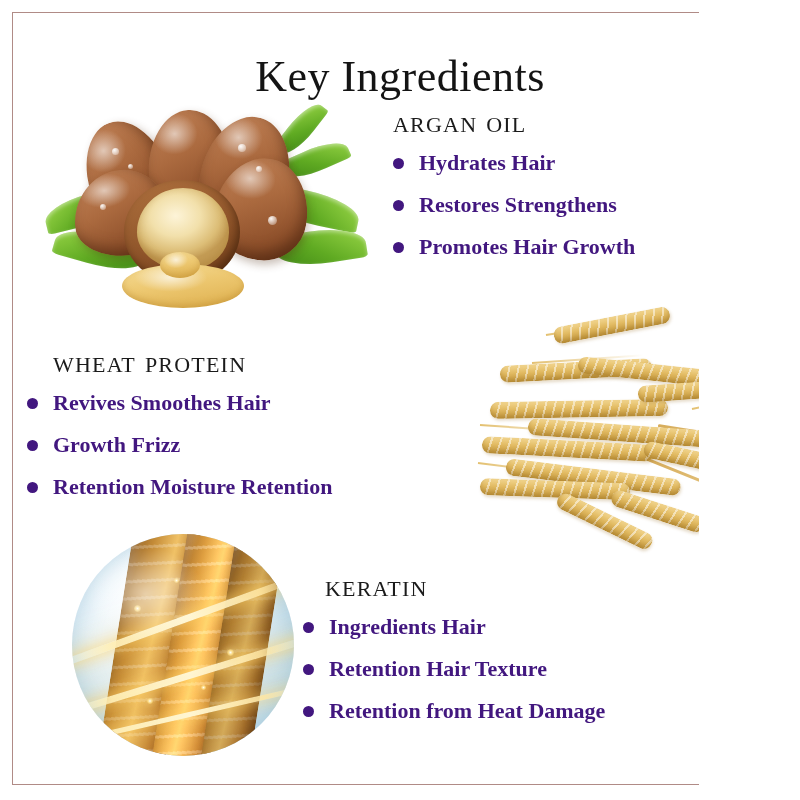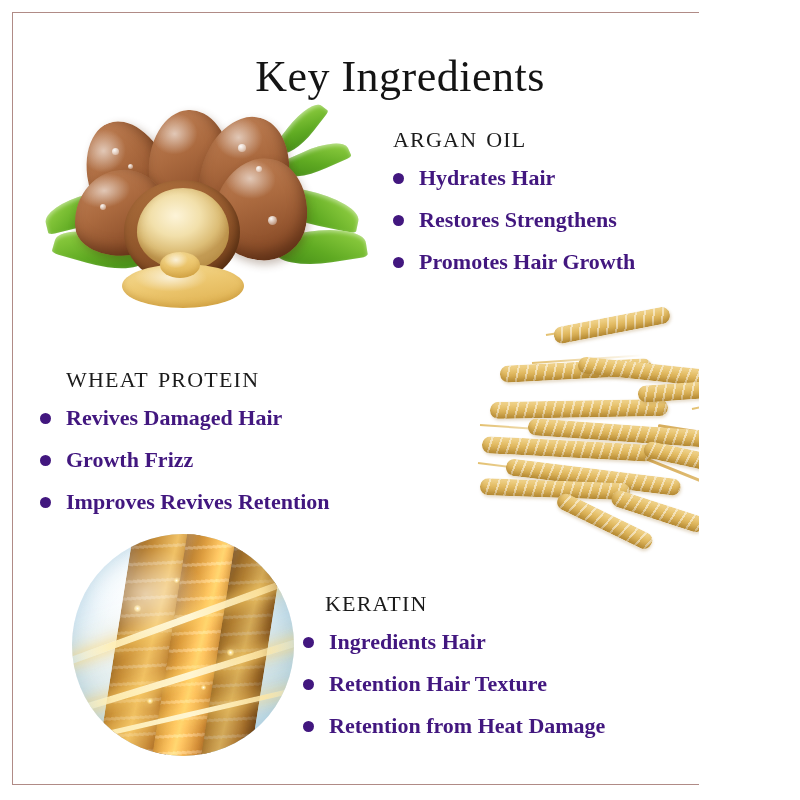--- a/index.html
+++ b/index.html
@@ -41,21 +41,21 @@
     text-align: center;
     font-family: "Liberation Serif", "DejaVu Serif", serif;
     font-size: 44px;
     font-weight: 400;
     color: #141414;
     letter-spacing: 0.5px;
     line-height: 1.1;
   }
 
   
-  .ingredient-block { position: absolute; margin-top: 15px; }
+  .ingredient-block { position: absolute; }
 
   .ing-heading {
     font-family: "Liberation Serif", "DejaVu Serif", serif;
     font-size: 31px;
     font-weight: 400;
     font-variant: small-caps;
     text-transform: lowercase;
     color: #1b1b1b;
     letter-spacing: 1.2px;
     white-space: nowrap;
@@ -86,21 +86,21 @@
     top: 8px;
     width: 11px;
     height: 11px;
     border-radius: 50%;
     background: #42177f;
     display: block;
   }
 
   
   #block-argan   { left: 393px; top: 104px; }
-  #block-wheat   { left:  40px; top: 344px; }
+  #block-wheat   { left:  27px; top: 344px; }
   #block-keratin { left: 303px; top: 568px; }
   #block-wheat .ing-heading   { padding-left: 26px; }
   #block-keratin .ing-heading { padding-left: 22px; }
   #block-argan .ing-heading   { padding-left: 0px; }
 
   
 
   
   #art-argan {
     position: absolute;
@@ -339,29 +339,29 @@
         <span>Promotes Hair Growth</span>
       </li>
     </ul>
   </div>
 
   <div class="ingredient-block" id="block-wheat">
     <div class="ing-heading">Wheat protein</div>
     <ul class="benefit-list">
       <li class="benefit-item">
         <span class="bullet-icon"></span>
-        <span>Revives Damaged Hair</span>
+        <span>Revives Smoothes Hair</span>
       </li>
       <li class="benefit-item">
         <span class="bullet-icon"></span>
         <span>Growth Frizz</span>
       </li>
       <li class="benefit-item">
         <span class="bullet-icon"></span>
-        <span>Improves Revives Retention</span>
+        <span>Retention Moisture Retention</span>
       </li>
     </ul>
   </div>
 
   <div class="ingredient-block" id="block-keratin">
     <div class="ing-heading">Keratin</div>
     <ul class="benefit-list">
       <li class="benefit-item">
         <span class="bullet-icon"></span>
         <span>Ingredients Hair</span>

